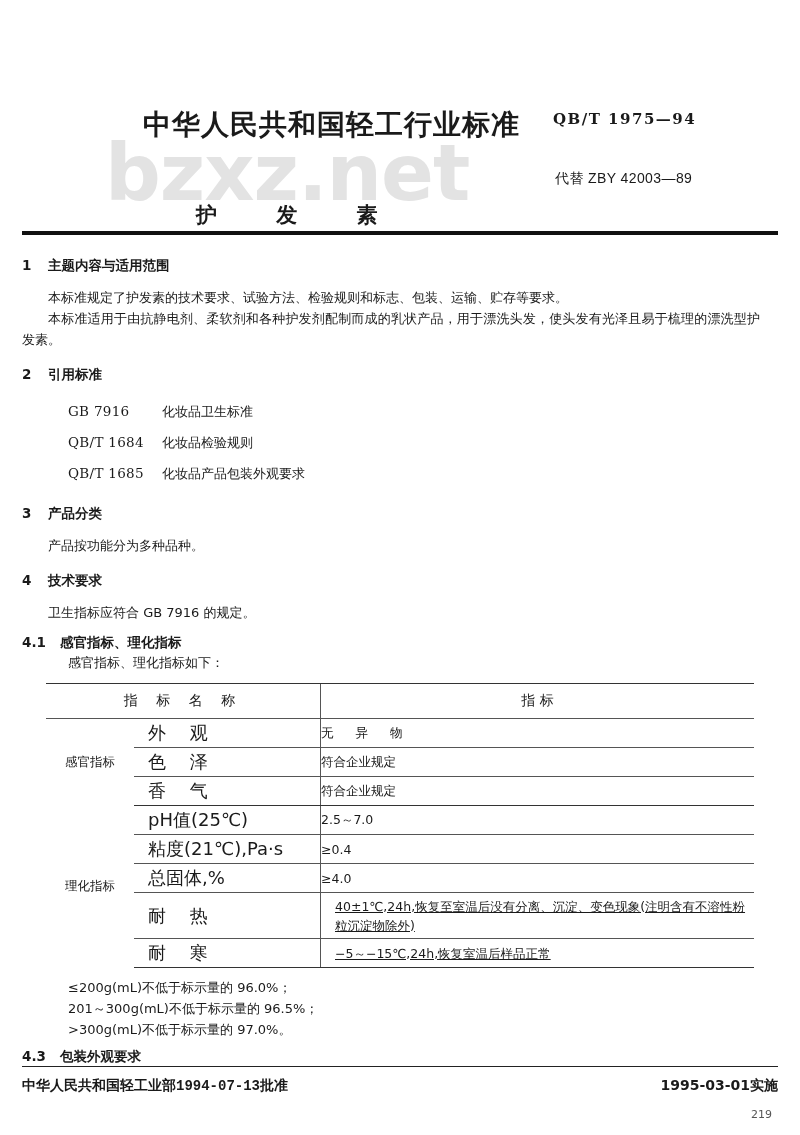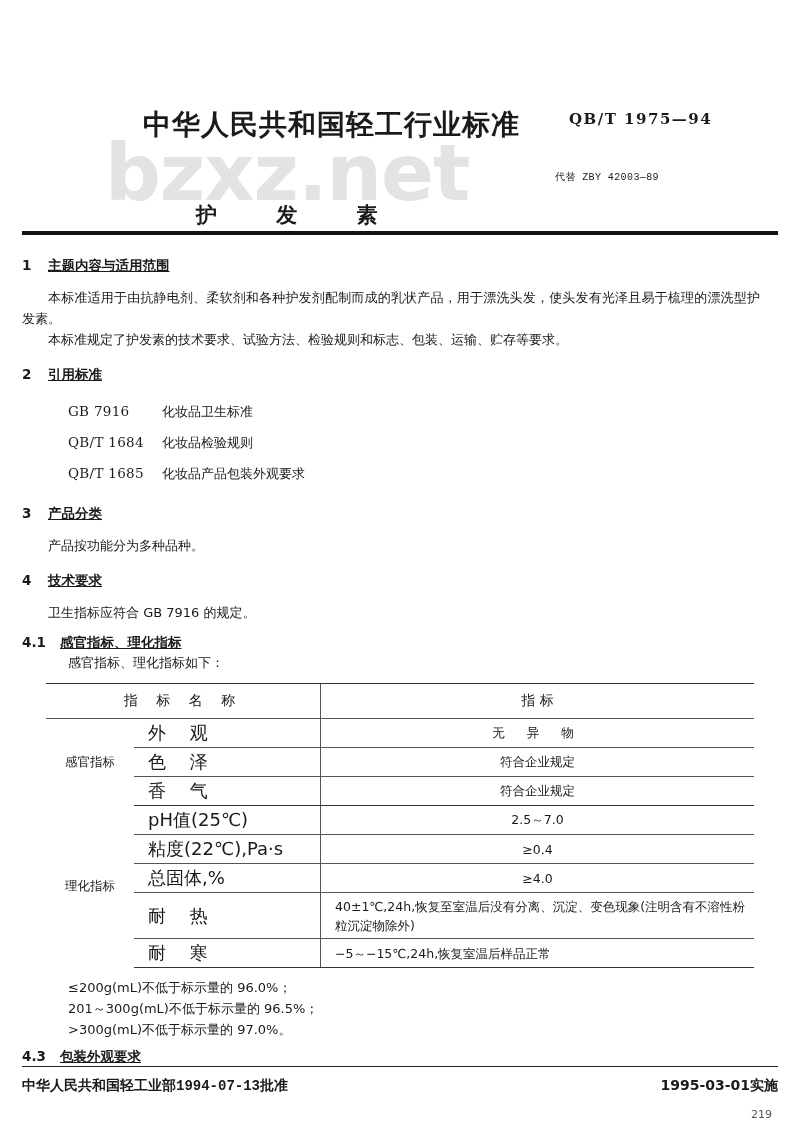--- a/index.html
+++ b/index.html
@@ -60,39 +60,38 @@
   }
   .std-code {
     position: absolute;
     left: 553px;
     top: 4px;
     font-family: "DejaVu Serif", "Liberation Serif", serif;
     font-weight: bold;
     font-size: 15px;
     letter-spacing: 1.5px;
     white-space: nowrap;
-    margin-left: 16px;
   }
   .doc-title {
     position: absolute;
     left: 196px;
     top: 164px;
     font-family: "DejaVu Sans", "Liberation Sans", sans-serif;
     font-weight: bold;
     font-size: 21px;
     letter-spacing: 26px;
     white-space: nowrap;
     margin-top: 37px;
   }
   .std-replaces {
     position: absolute;
     left: 555px;
     top: 170px;
-    font-family: Liberation Mono, monospace;
-    font-size: 10px;
+    font-family: Liberation Sans, sans-serif;
+    font-size: 14px;
     letter-spacing: 0.4px;
     white-space: nowrap;
   }
   .rule-top {
     position: absolute;
     left: 22px;
     top: 231px;
     width: 756px;
     height: 3px;
     background: #111;
@@ -108,21 +107,20 @@
     z-index: 2;
   }
   .sec-head {
     font-family: "DejaVu Sans", "Liberation Sans", sans-serif;
     font-weight: bold;
     font-size: 13.5px;
     margin: 0 0 0 22px;
     padding: 0;
     line-height: 20px;
     white-space: nowrap;
-    text-decoration: underline;
   }
   .sec-head .num {
     display: inline-block;
     width: 26px;
     font-family: "DejaVu Sans", "Liberation Sans", sans-serif;
   }
   .sec-head.sub .num { width: 38px; }
   .para {
     font-family: "DejaVu Sans", "Liberation Sans", sans-serif;
     font-size: 13px;
@@ -185,27 +183,27 @@
     width: 88px;
     text-align: center;
     font-size: 12.5px;
   }
   .col-item {
     width: 172px;
     padding-left: 14px !important;
     font-size: 18px;
   }
   .col-val {
-    text-align: center;
     font-size: 12.5px;
   }
   .col-val.left {
     text-align: left;
     padding-left: 14px !important;
     line-height: 19px;
+    text-decoration: underline;
   }
   .rowh { height: 29px; }
   .rowh-tall { height: 46px; }
   .it-sp { letter-spacing: 9px; }
 
   
   .rule-foot {
     position: absolute;
     left: 22px;
     top: 1066px;
@@ -264,22 +262,22 @@
     <div class="std-replaces">代替 ZBY 42003—89</div>
   </div>
   <div class="rule-top"></div>
 
   <div class="body-area">
 
     <div class="sec-head">
       <span class="num">1</span><span>主题内容与适用范围</span>
     </div>
     <div class="gap-12"></div>
+    <p class="para indent">本标准规定了护发素的技术要求、试验方法、检验规则和标志、包装、运输、贮存等要求。</p>
     <p class="para indent">本标准适用于由抗静电剂、柔软剂和各种护发剂配制而成的乳状产品，用于漂洗头发，使头发有光泽且易于梳理的漂洗型护发素。</p>
-    <p class="para indent">本标准规定了护发素的技术要求、试验方法、检验规则和标志、包装、运输、贮存等要求。</p>
 
     <div class="gap-14"></div>
     <div class="sec-head">
       <span class="num">2</span><span>引用标准</span>
     </div>
     <div class="gap-12"></div>
     <div class="ref-line">
       <span class="rcode">GB 7916</span><span class="rname">化妆品卫生标准</span>
     </div>
     <div class="ref-line">
@@ -334,21 +332,21 @@
           <td class="col-item t-right t-botthick"><span class="it-sp">香 气</span></td>
           <td class="col-val t-botthick">符合企业规定</td>
         </tr>
 
         <tr class="rowh">
           <td class="col-group" rowspan="5">理化指标</td>
           <td class="col-item t-right t-bot">pH值(25℃)</td>
           <td class="col-val t-bot">2.5～7.0</td>
         </tr>
         <tr class="rowh">
-          <td class="col-item t-right t-bot">粘度(22℃),Pa·s</td>
+          <td class="col-item t-right t-bot">粘度(21℃),Pa·s</td>
           <td class="col-val t-bot">≥0.4</td>
         </tr>
         <tr class="rowh">
           <td class="col-item t-right t-bot">总固体,%</td>
           <td class="col-val t-bot">≥4.0</td>
         </tr>
         <tr class="rowh-tall">
           <td class="col-item t-right t-bot"><span class="it-sp">耐 热</span></td>
           <td class="col-val left t-bot">40±1℃,24h,恢复至室温后没有分离、沉淀、变色现象(注明含有不溶性粉粒沉淀物除外)</td>
         </tr>

